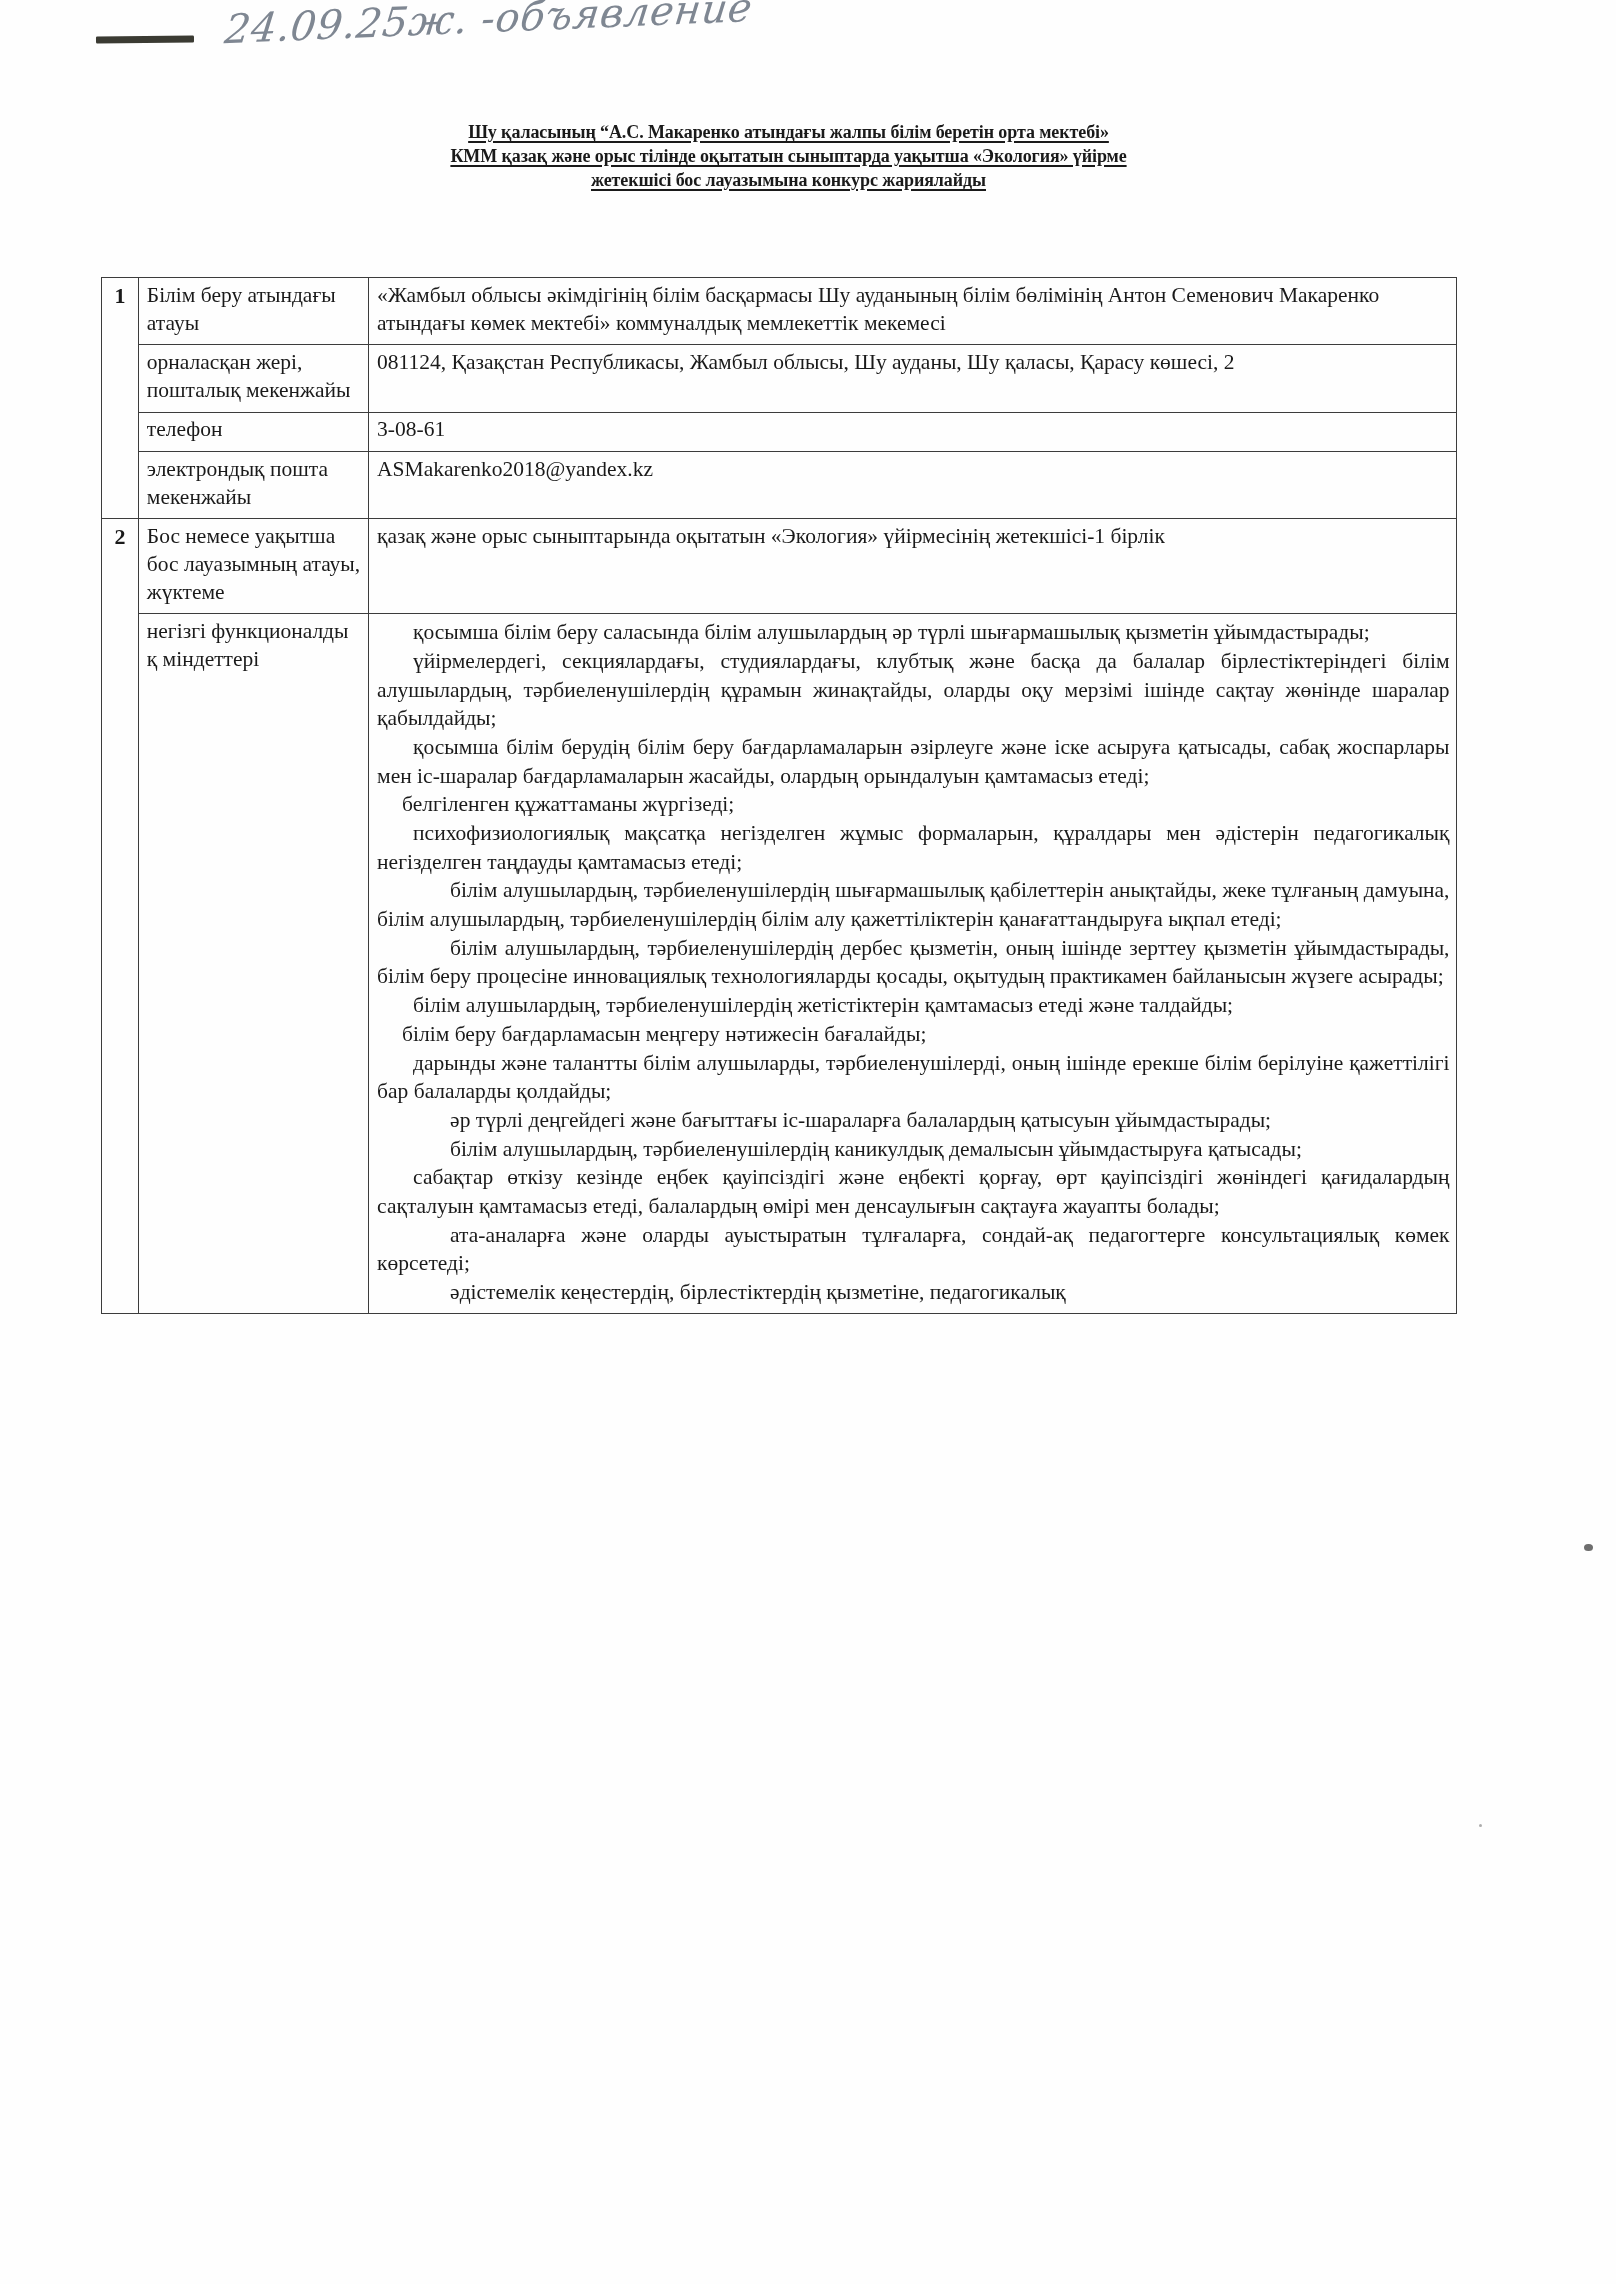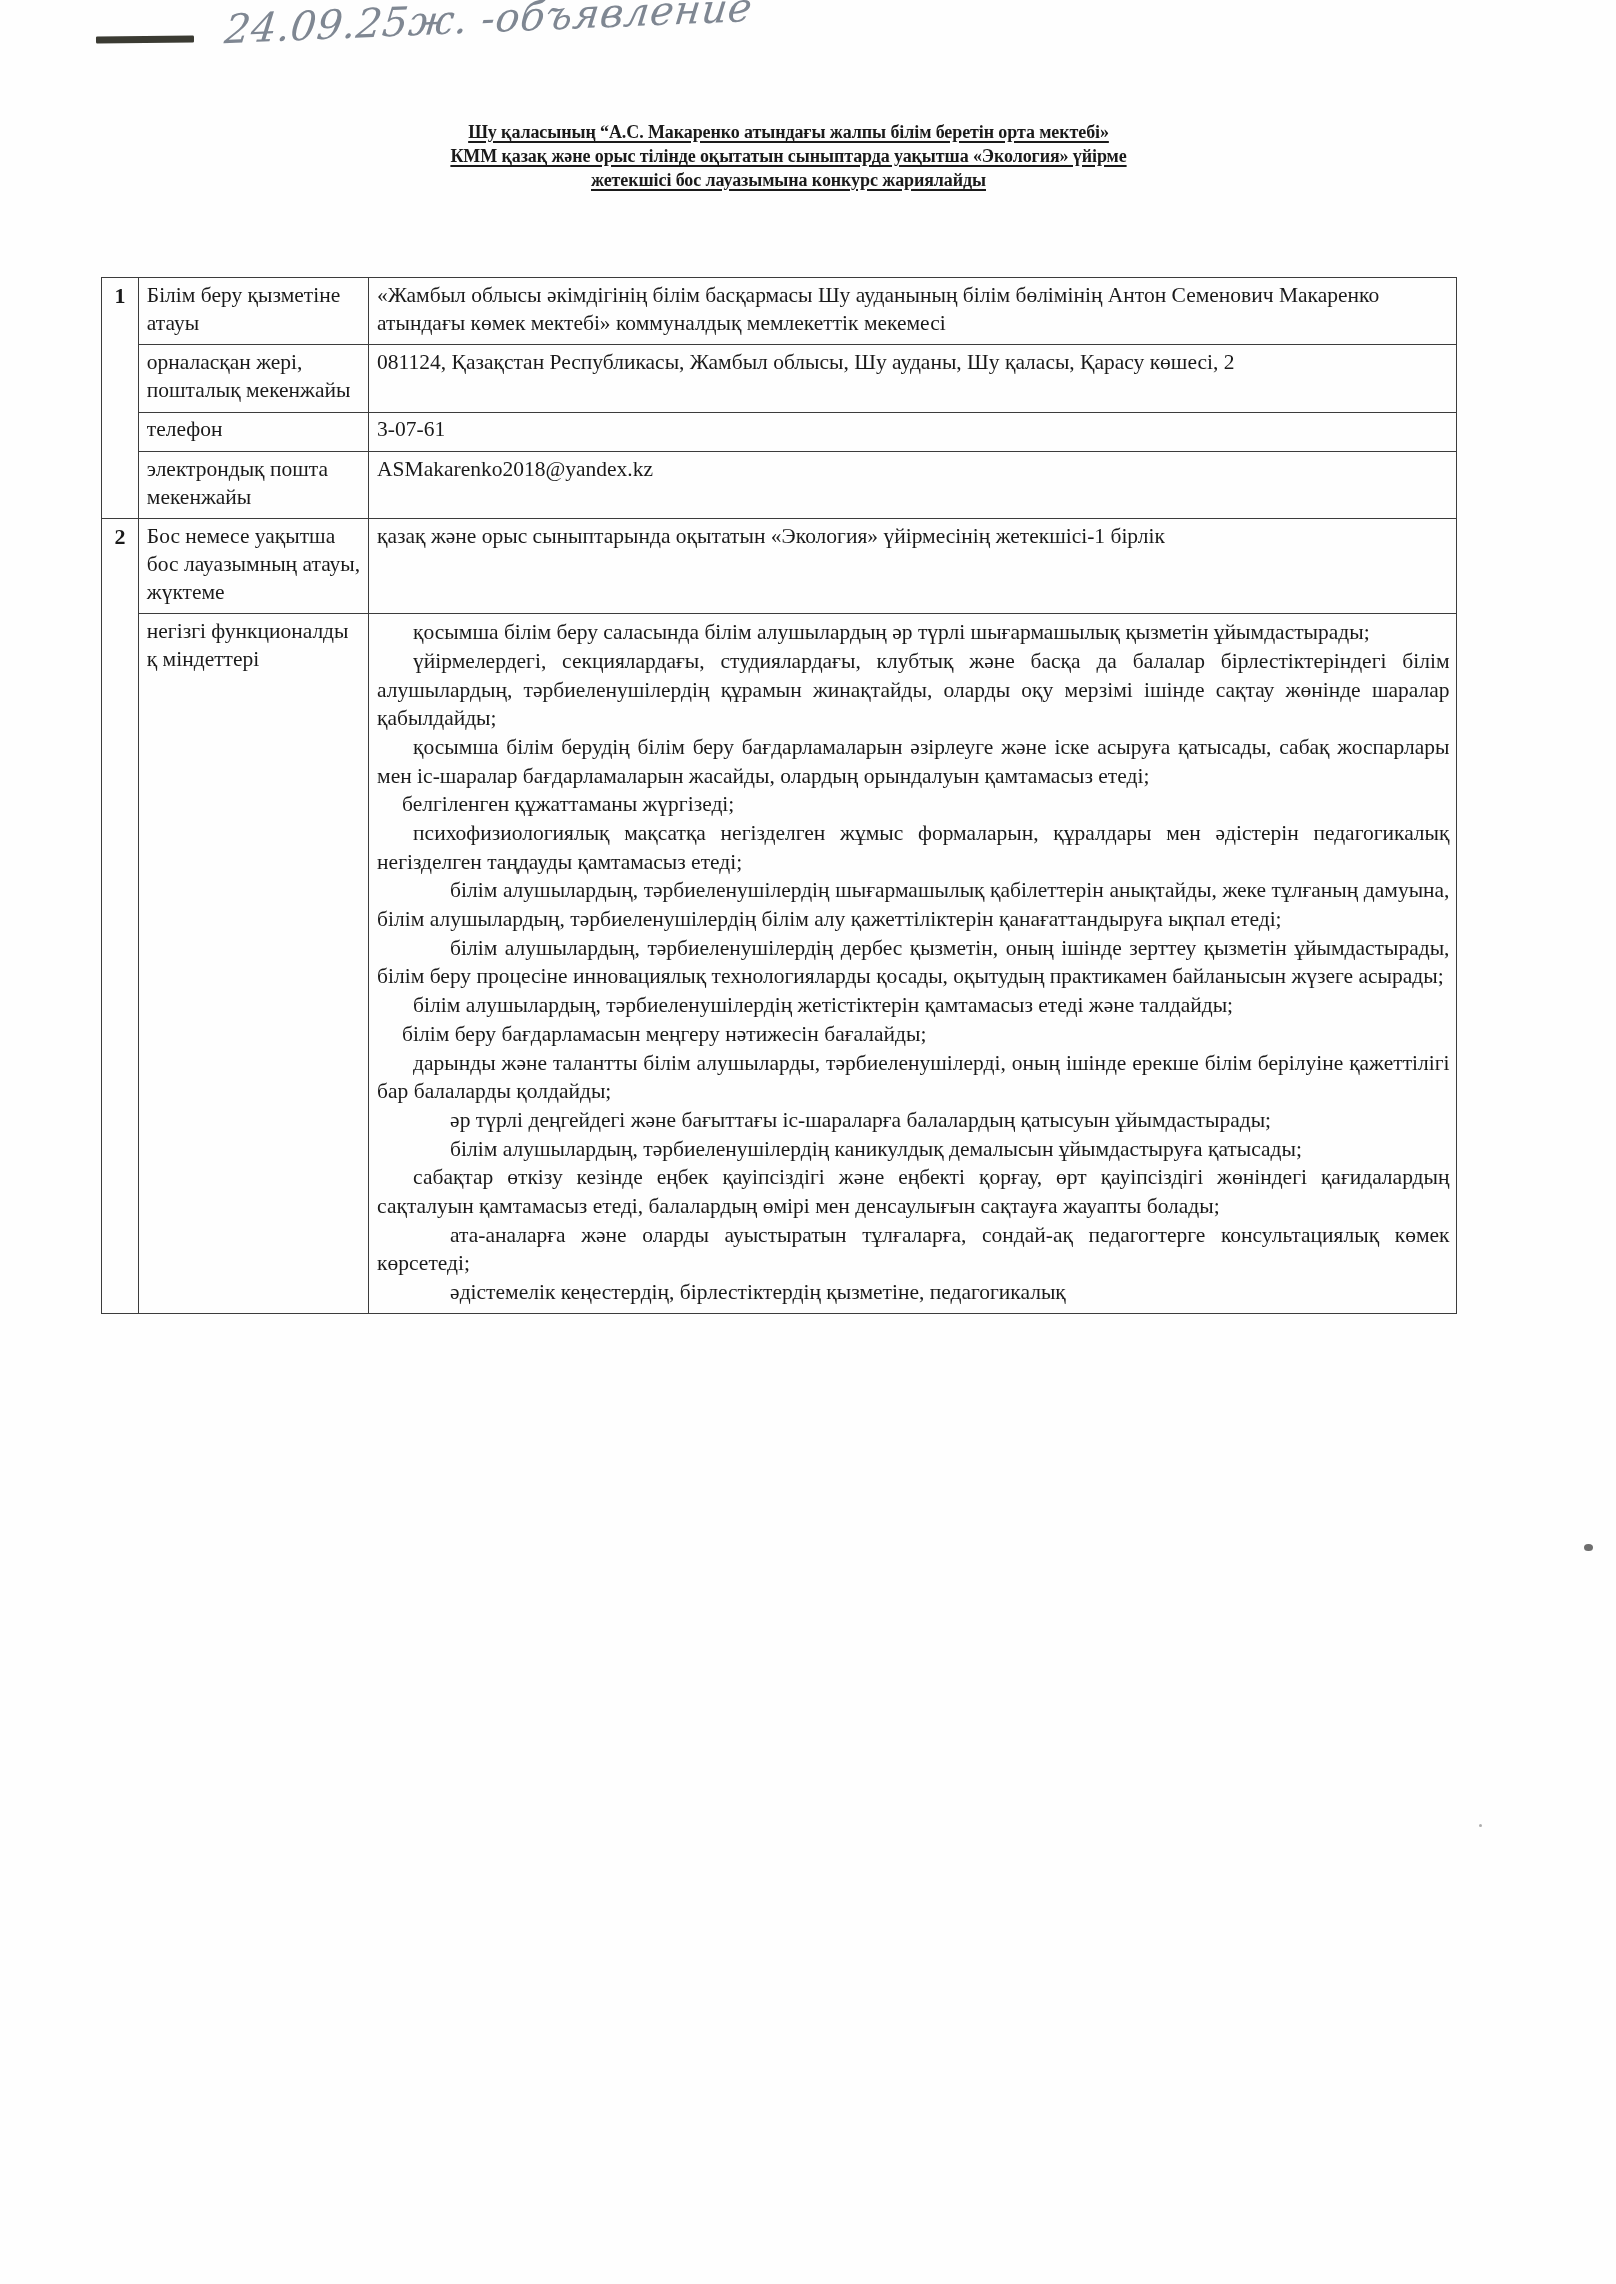--- a/index.html
+++ b/index.html
@@ -153,30 +153,30 @@
   <div class="doc-title">
     <span class="tline"><span>Шу қаласының “А.С. Макаренко атындағы жалпы білім беретін орта мектебі»</span></span>
     <span class="tline"><span>КММ қазақ және орыс  тілінде оқытатын сыныптарда уақытша  «Экология» үйірме</span></span>
     <span class="tline"><span>жетекшісі  бос лауазымына  конкурс жариялайды</span></span>
   </div>
 
   <table class="info-table">
     <tbody>
       <tr>
         <td class="col-num" rowspan="4">1</td>
-        <td class="col-label">Білім беру қызметіне атауы</td>
+        <td class="col-label">Білім беру атындағы атауы</td>
         <td class="col-value">«Жамбыл облысы әкімдігінің білім басқармасы Шу ауданының білім бөлімінің Антон Семенович Макаренко атындағы көмек мектебі» коммуналдық мемлекеттік мекемесі</td>
       </tr>
       <tr>
         <td class="col-label">орналасқан жері, пошталық мекенжайы</td>
         <td class="col-value">081124, Қазақстан Республикасы, Жамбыл облысы, Шу ауданы, Шу қаласы,  Қарасу көшесі, 2</td>
       </tr>
       <tr>
         <td class="col-label">телефон</td>
-        <td class="col-value">3-07-61</td>
+        <td class="col-value">3-08-61</td>
       </tr>
       <tr>
         <td class="col-label">электрондық пошта мекенжайы</td>
         <td class="col-value">ASMakarenko2018@yandex.kz</td>
       </tr>
 
       <tr>
         <td class="col-num" rowspan="2">2</td>
         <td class="col-label">Бос немесе уақытша бос лауазымның атауы, жүктеме</td>
         <td class="col-value value-bold">қазақ және орыс сыныптарында  оқытатын «Экология» үйірмесінің жетекшісі-1 бірлік</td>

